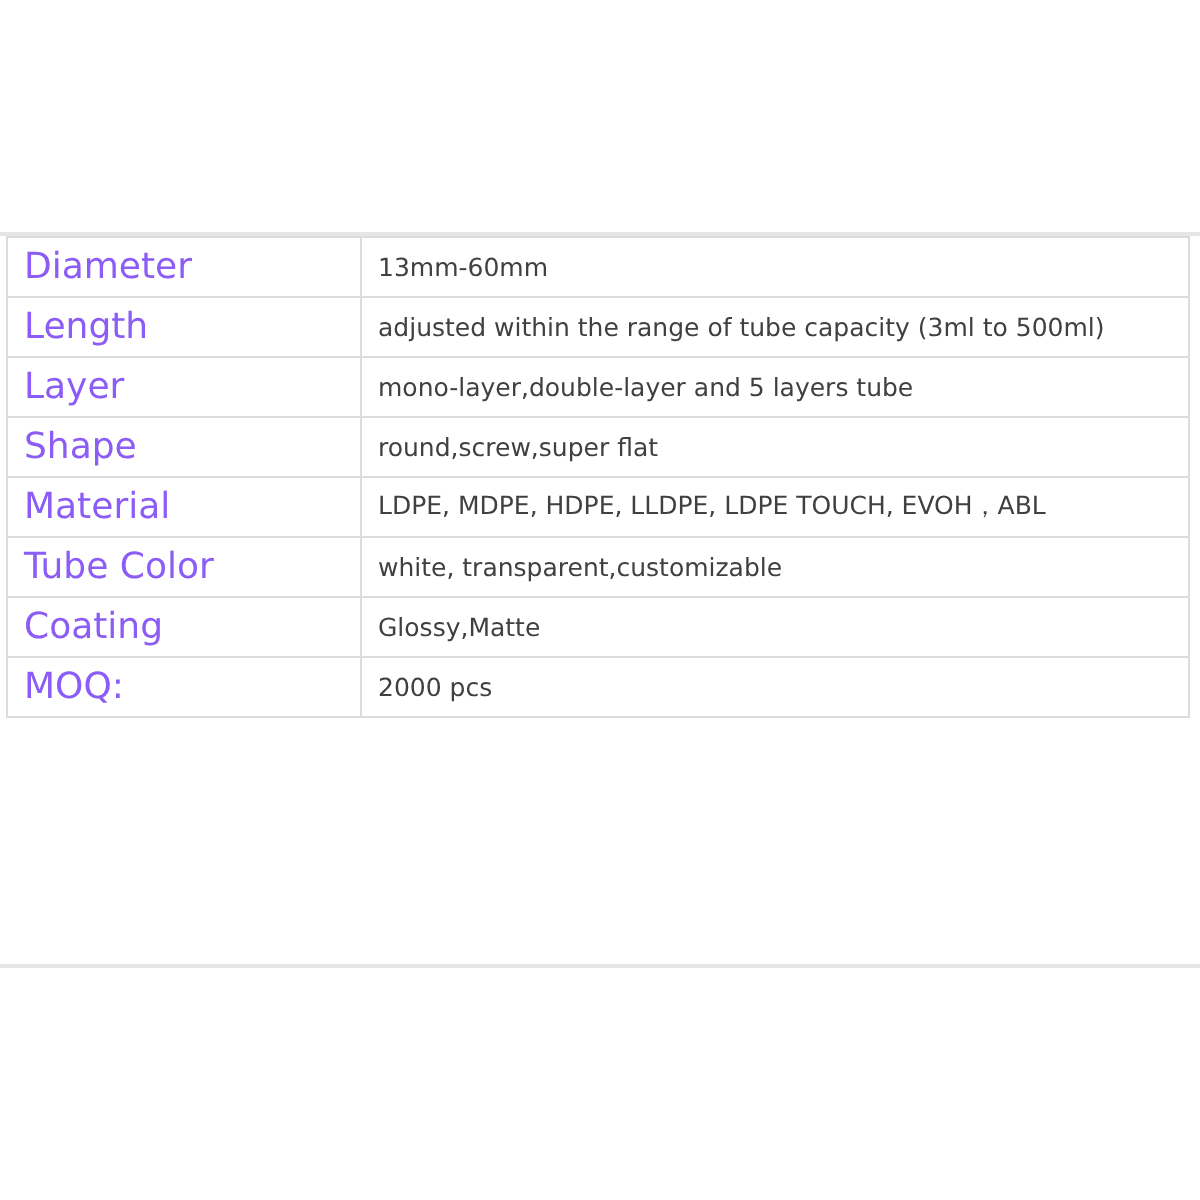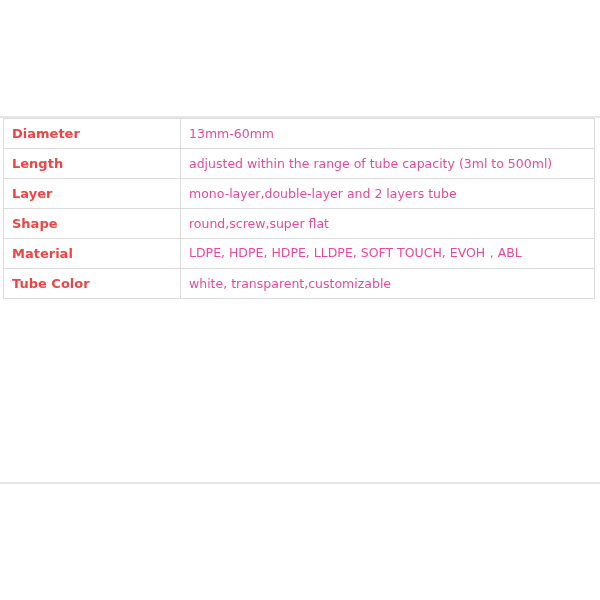--- a/index.html
+++ b/index.html
@@ -3,51 +3,59 @@
 <meta charset="utf-8">
 <style>
   html, body { margin: 0; padding: 0; background: #ffffff; }
   body { width: 600px; height: 600px; position: relative; overflow: hidden;
          font-family: "DejaVu Sans", sans-serif; }
   .top-rule { position: absolute; left: 0; top: 116px; width: 600px; height: 2px; background: #e6e6e6; }
   table.spec { position: absolute; left: 3px; top: 118px; width: 592px;
                border-collapse: collapse; table-layout: fixed; }
   table.spec td { border: 1px solid #dcdcdc; height: 29px; padding: 0 0 0 8px;
                   vertical-align: middle; white-space: nowrap; overflow: hidden; }
-  td.k { width: 168px; font-weight: bold; font-size: 13px; color: #ef4444; }
-  td.v { font-size: 12.5px; color: #ec4899; padding-left: 9px; }
+  td.k { width: 168px; font-weight: normal; font-size: 18px; color: #8b5cf6; }
+  td.v { font-size: 12.5px; color: #404040; padding-left: 9px; }
   .bottom-rule { position: absolute; left: 0; top: 482px; width: 600px; height: 2px; background: #e6e6e6; }
 </style>
 </head>
 <body>
 
 <div class="top-rule"></div>
 
 <table class="spec">
   <tbody>
     <tr>
       <td class="k">Diameter</td>
       <td class="v">13mm-60mm</td>
     </tr>
     <tr>
       <td class="k">Length</td>
       <td class="v">adjusted within the range of tube capacity (3ml to 500ml)</td>
     </tr>
     <tr>
       <td class="k">Layer</td>
-      <td class="v">mono-layer,double-layer and 2 layers tube</td>
+      <td class="v">mono-layer,double-layer and 5 layers tube</td>
     </tr>
     <tr>
       <td class="k">Shape</td>
       <td class="v">round,screw,super flat</td>
     </tr>
     <tr>
       <td class="k">Material</td>
-      <td class="v">LDPE, HDPE, HDPE, LLDPE, SOFT TOUCH, EVOH，ABL</td>
+      <td class="v">LDPE, MDPE, HDPE, LLDPE, LDPE TOUCH, EVOH，ABL</td>
     </tr>
     <tr>
       <td class="k">Tube Color</td>
       <td class="v">white, transparent,customizable</td>
+    </tr>
+    <tr>
+      <td class="k">Coating</td>
+      <td class="v">Glossy,Matte</td>
+    </tr>
+    <tr>
+      <td class="k">MOQ:</td>
+      <td class="v">2000 pcs</td>
     </tr>
   </tbody>
 </table>
 
 <div class="bottom-rule"></div>
 
 </body></html>

